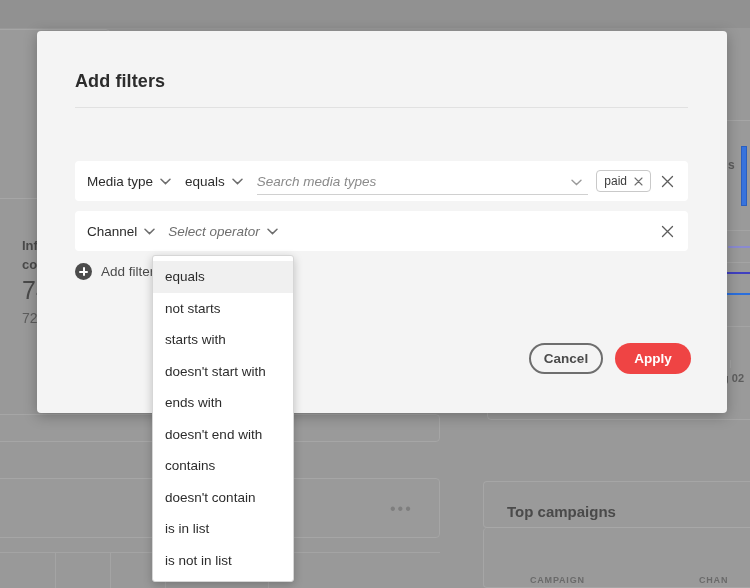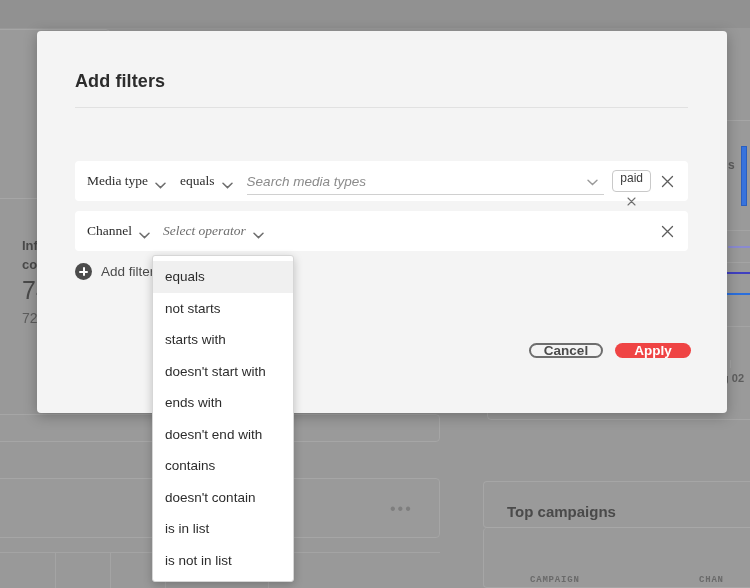--- a/index.html
+++ b/index.html
@@ -17,21 +17,21 @@
     position: absolute; background: #9a9a9a;
     border: 1px solid #a6a6a6; border-radius: 4px;
   }
   .bg-card-head { border-bottom: 1px solid #a8a8a8; height: 46px; }
   .bg-text { position: absolute; color: #4a4a4a; font-weight: bold; white-space: nowrap; }
   .bg-dim { position: absolute; color: #5d5d5d; white-space: nowrap; }
   .bg-axis { position: absolute; background: #a4a4a4; }
   .bg-line { position: absolute; border-radius: 2px; }
   .bg-dots { position: absolute; color: #7e7e7e; letter-spacing: 2px; font-size: 16px; }
   .bg-blue-bar { position: absolute; width: 6px; background: #3773dd; border: 1px solid #2a5fc0; }
-  .bg-colhead { position: absolute; color: #6a6a6a; font-size: 9px; letter-spacing: .8px; font-weight: bold; font-family: Liberation Mono, monospace; }
+  .bg-colhead { position: absolute; color: #6a6a6a; font-size: 9px; letter-spacing: .8px; font-weight: bold; }
 
   
   #modal {
     position: absolute; left: 37px; top: 31px; width: 690px; height: 382px;
     background: #f4f4f4; border-radius: 4px;
     box-shadow: 0 3px 14px rgba(0,0,0,.28);
   }
   .modal-title {
     position: absolute; left: 38px; top: 40px;
     font-size: 18px; font-weight: bold; color: #2c2c2c; letter-spacing: .1px;
@@ -40,38 +40,38 @@
   .modal-sub { position: absolute; left: 38px; top: 96px; font-size: 13.5px; color: #3c3c3c; }
 
   
   .filter-row {
     position: absolute; left: 38px; width: 613px; height: 40px;
     background: #ffffff; border-radius: 4px; display: flex; align-items: center;
   }
   #row1 { top: 130px; }
   #row2 { top: 180px; }
 
-  .field { display: flex; align-items: flex-end; padding-left: 12px; font-family: Liberation Serif, serif; }
+  .field { display: flex; align-items: center; padding-left: 12px; }
   .field-label { font-size: 13.5px; color: #2c2c2c; white-space: nowrap; }
   .field-label.ph { font-style: italic; color: #6e6e6e; }
   .chev { margin-left: 7px; display: inline-flex; }
   .chev svg { display: block; }
 
   .search-field {
     position: relative; flex: 1; margin-left: 14px; margin-right: 8px;
     display: flex; align-items: center; height: 28px;
   }
   .search-field .underline { position: absolute; left: 0; right: 0; bottom: 0; height: 1px; background: #d0d0d0; }
   .search-ph { font-size: 13.5px; font-style: italic; color: #8b8b8b; }
   .search-chev { position: absolute; right: 6px; top: 50%; transform: translateY(-50%); }
 
   .tag {
     display: inline-flex; align-items: center; gap: 7px;
     border: 1px solid #c9c9c9; border-radius: 4px;
-    height: 22px; padding: 0 7px; margin-right: 10px; background: #fff; flex-direction: column;
+    height: 22px; padding: 0 7px; margin-right: 10px; background: #fff;
   }
   .tag-label { font-size: 12px; color: #3c3c3c; }
 
   .row-close { margin-left: auto; margin-right: 14px; display: flex; align-items: center; cursor: pointer; }
 
   
   #add-filter {
     position: absolute; left: 38px; top: 232px;
     display: flex; align-items: center; gap: 9px; cursor: pointer;
   }
@@ -81,21 +81,21 @@
   }
   .plus-circle::before, .plus-circle::after {
     content: ""; position: absolute; background: #fff; border-radius: 1px;
   }
   .plus-circle::before { left: 4px; right: 4px; top: 7.5px; height: 2px; }
   .plus-circle::after { top: 4px; bottom: 4px; left: 7.5px; width: 2px; }
   .add-label { font-size: 13.5px; color: #4b4b4b; white-space: nowrap; }
 
   
   .btn {
-    position: absolute; height: 15px; border-radius: 16px;
+    position: absolute; height: 31px; border-radius: 16px;
     font-size: 13.5px; display: flex; align-items: center; justify-content: center;
     cursor: pointer; user-select: none;
   }
   #cancel-btn {
     left: 492px; top: 312px; width: 74px;
     border: 2px solid #6e6e6e; color: #4b4b4b; background: transparent; font-weight: bold;
   }
   #apply-btn {
     left: 578px; top: 312px; width: 76px;
     background: #ef4444; color: #ffffff; font-weight: bold;

